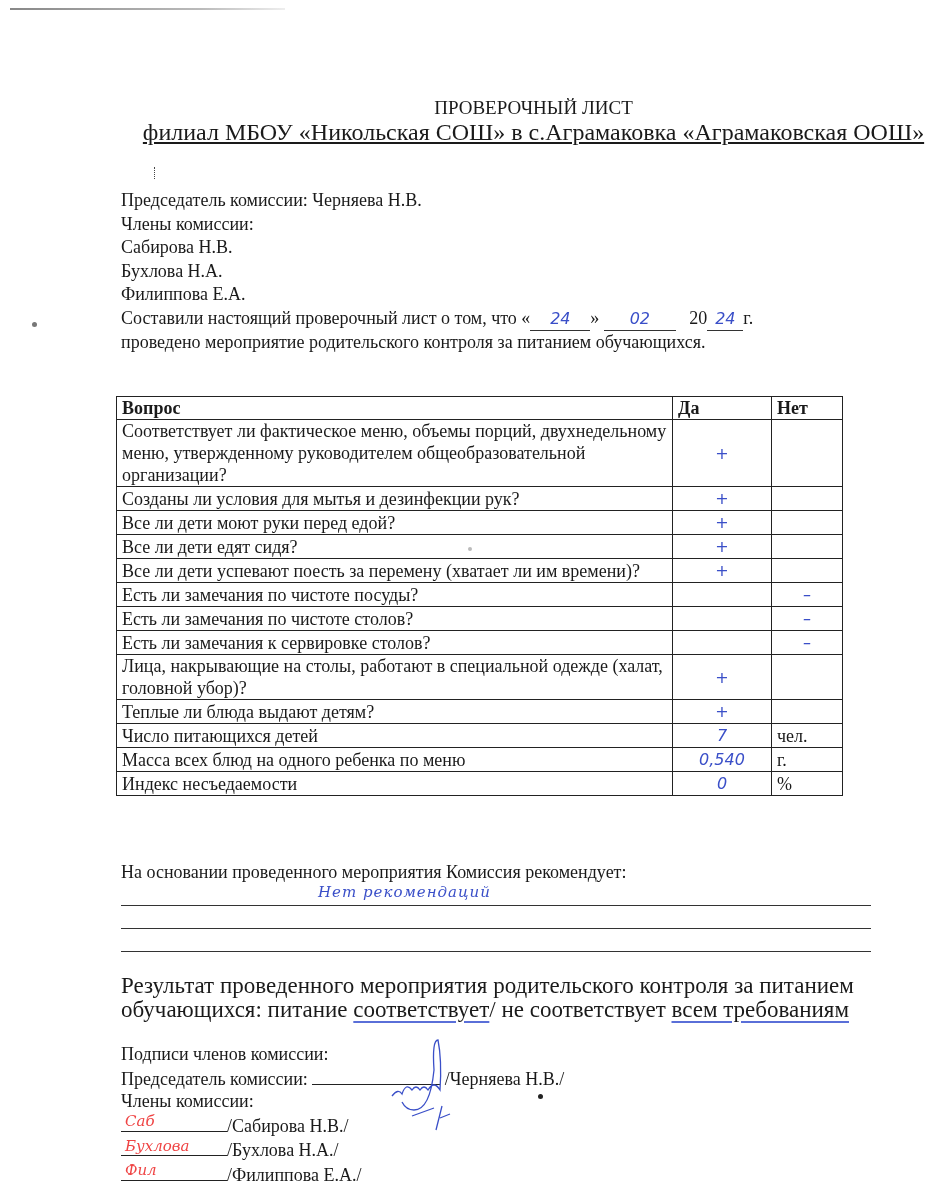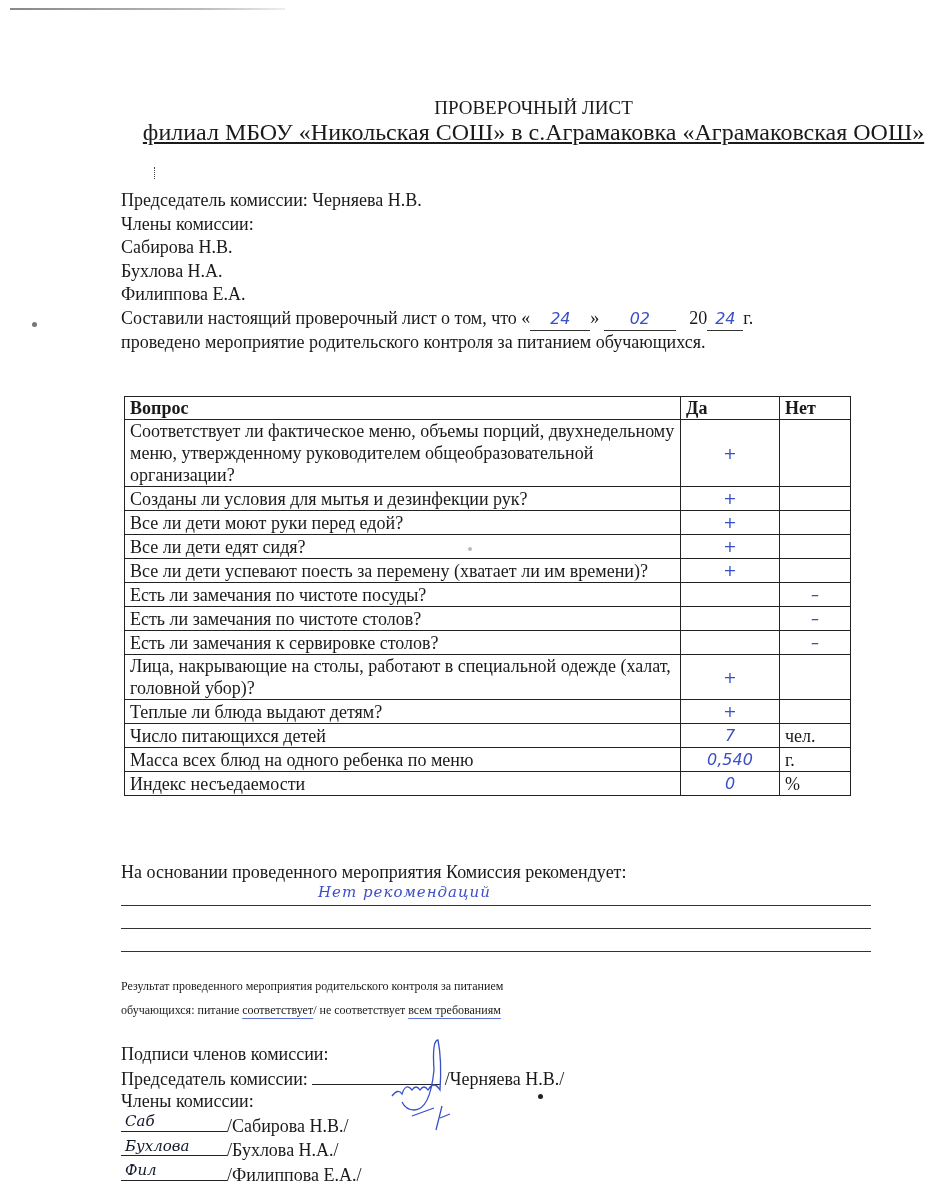--- a/index.html
+++ b/index.html
@@ -16,40 +16,40 @@
   .title-block { position: absolute; left: 0; top: 96px; width: 927px; text-align: center; }
   .title-main { font-size: 19px; margin-left: 140px; line-height: 24px; }
   .title-sub { font-size: 19px; margin-left: 140px; line-height: 24px; }
   .title-org { font-size: 24px; margin-left: 140px; line-height: 24px; text-decoration: underline; }
   .dotted-mark { position: absolute; left: 154px; top: 167px; width: 1px; height: 12px; border-left: 1px dotted #444; }
   .commission { position: absolute; left: 121px; top: 189px; font-size: 18px; line-height: 23.5px; }
   .commission div { white-space: nowrap; }
   .hw { font-family: "DejaVu Sans", sans-serif; color: #3a4fc8; font-style: italic; font-size: 16px; }
   .blank { display: inline-block; border-bottom: 1px solid #333; text-align: center; vertical-align: baseline; }
   table.check {
-    position: absolute; left: 124px; top: 396px; width: 727px;
+    position: absolute; left: 116px; top: 396px; width: 727px;
     border-collapse: collapse; font-size: 18px; line-height: 22px;
   }
   table.check td, table.check th {
     border: 1.5px solid #222; padding: 0 5px; vertical-align: middle;
   }
   table.check th { text-align: left; font-weight: bold; height: 22px; }
   table.check td.q { width: 545px; margin-left: 23px; }
   table.check td.yes { width: 88px; text-align: center; }
   table.check td.no { width: 60px; text-align: left; }
   table.check td.no.mark { text-align: center; }
   .mark-hw { font-family: "DejaVu Sans", sans-serif; color: #3a4fc8; font-size: 16px; font-style: italic; }
   .recommend { position: absolute; left: 121px; top: 862px; font-size: 18px; }
   .rec-line { position: absolute; left: 121px; width: 750px; border-bottom: 1.2px solid #333; }
   .rec-hw { position: absolute; left: 318px; top: 883px; font-family: "DejaVu Serif", serif; font-style: italic; color: #3a4fc8; font-size: 15px; letter-spacing: 1px; }
-  .result { position: absolute; left: 121px; top: 974px; font-size: 12px; line-height: 24px; }
+  .result { position: absolute; left: 121px; top: 974px; font-size: 23px; line-height: 24px; }
   .hw-underline { text-decoration: underline; text-decoration-color: #5a6fd8; text-underline-offset: 4px; }
   .signs { position: absolute; left: 121px; top: 1043px; font-size: 18px; line-height: 22.5px; }
   .sig-blank { display: inline-block; border-bottom: 1.2px solid #222; position: relative; height: 18px; vertical-align: baseline; }
-  .sig-hw { position: absolute; left: 4px; bottom: -2px; font-family: "DejaVu Serif", serif; font-style: italic; color: #0f172a; font-size: 15px; white-space: nowrap; }
+  .sig-hw { position: absolute; left: 4px; bottom: -2px; font-family: "DejaVu Serif", serif; font-style: italic; color: #ef4444; font-size: 15px; white-space: nowrap; }
   .chair-sig { position: absolute; left: 382px; top: 1036px; width: 80px; height: 95px; }
 </style>
 </head>
 <body>
 
 <div class="scan-line"></div>
 <div class="speck" style="left:32px;top:322px;width:5px;height:5px;"></div>
 <div class="speck" style="left:468px;top:547px;width:4px;height:4px;background:#bbb;"></div>
 <div class="speck" style="left:538px;top:1094px;width:5px;height:5px;background:#222;"></div>
 

